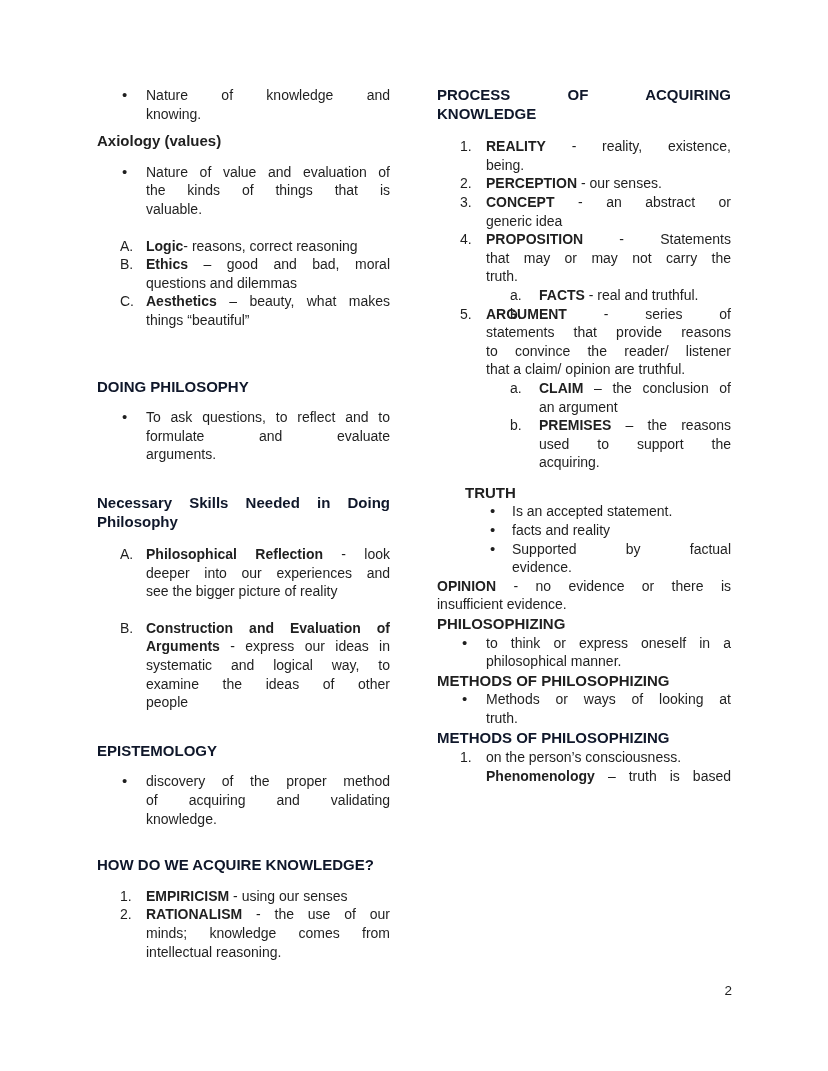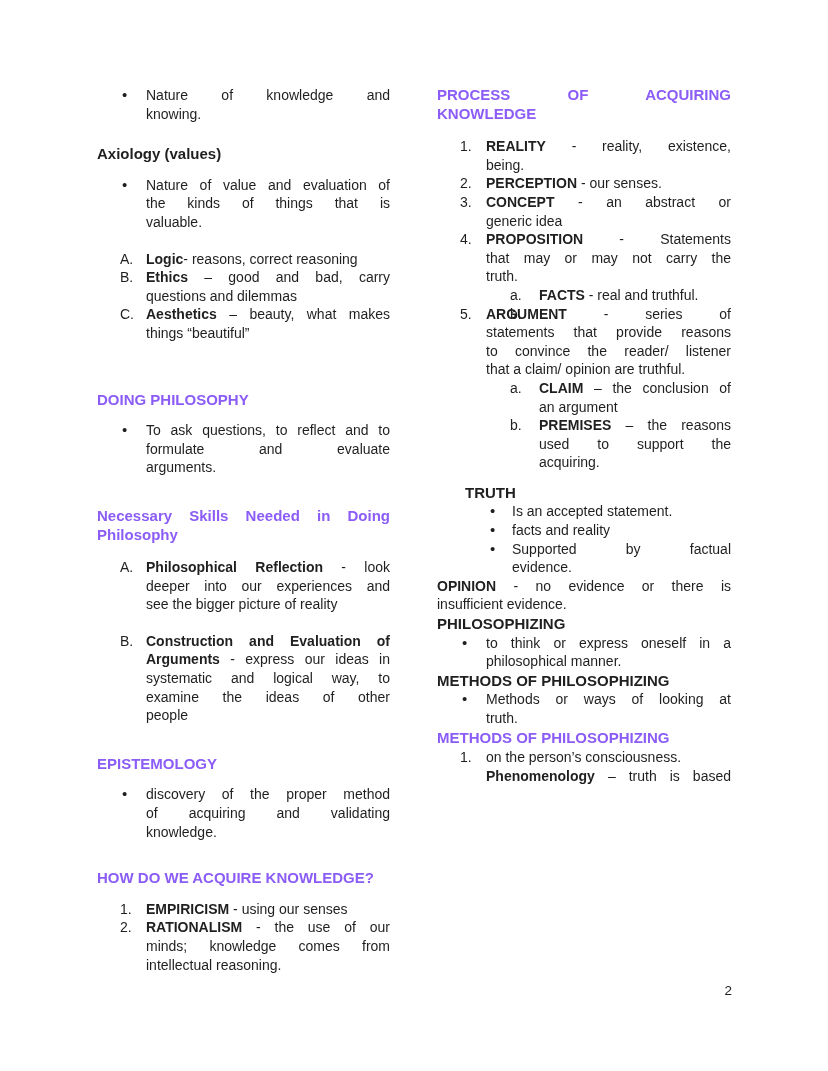--- a/index.html
+++ b/index.html
@@ -11,31 +11,31 @@
     color:#1f1f1f;
     overflow:hidden;
   }
   .col{position:absolute;top:86px;font-size:14px;line-height:18.6px;}
   .left-col{left:97px;width:293px;}
   .right-col{left:437px;width:294px;}
   .ln{text-align:justify;text-align-last:justify;-moz-text-align-last:justify;}
   .ln.last{text-align-last:left;-moz-text-align-last:left;}
   b{font-weight:700;}
   .h{font-weight:700;font-size:15px;line-height:18.6px;}
-  .orange{color:#8b5cf6;}
+  .orange{color:#0f172a;}
   .li{position:relative;padding-left:49px;}
   .li > .mk{position:absolute;left:23px;top:0;}
   .li.bul > .mk{left:25px;font-size:15px;}
   .li.sub{padding-left:102px;}
   .li.sub > .mk{left:73px;}
   .li.tbul{padding-left:75px;}
   .li.tbul > .mk{left:53px;font-size:15px;}
   .t-ind{margin-left:28px;}
   .mt10{margin-top:28px}.mt12{margin-top:12px}.mt13{margin-top:30px}
-  .mt14{margin-top:14px}.mt15{margin-top:22px}.mt17{margin-top:1px}
+  .mt14{margin-top:14px}.mt15{margin-top:9px}.mt17{margin-top:1px}
   .mt18{margin-top:18px}.mt48{margin-top:48px}
   .pagenum{position:absolute;top:983px;right:96px;font-size:13.5px;color:#1f1f1f;}
 </style>
 </head>
 <body>
 
 <div class="page">
 
   <div class="col left-col">
 
@@ -60,21 +60,21 @@
 
     <div class="li mt18">
       <span class="mk">A.</span>
       <div>
           <div class="ln last"><b>Logic</b><span>- reasons, correct reasoning</span></div>
         </div>
     </div>
     <div class="li">
       <span class="mk">B.</span>
       <div>
-          <div class="ln"><b>Ethics</b><span> – good and bad, carry</span></div>
+          <div class="ln"><b>Ethics</b><span> – good and bad, moral</span></div>
           <div class="ln last"><span>questions and dilemmas</span></div>
         </div>
     </div>
     <div class="li">
       <span class="mk">C.</span>
       <div>
           <div class="ln"><b>Aesthetics</b><span> – beauty, what makes</span></div>
           <div class="ln last"><span>things “beautiful”</span></div>
         </div>
     </div>

